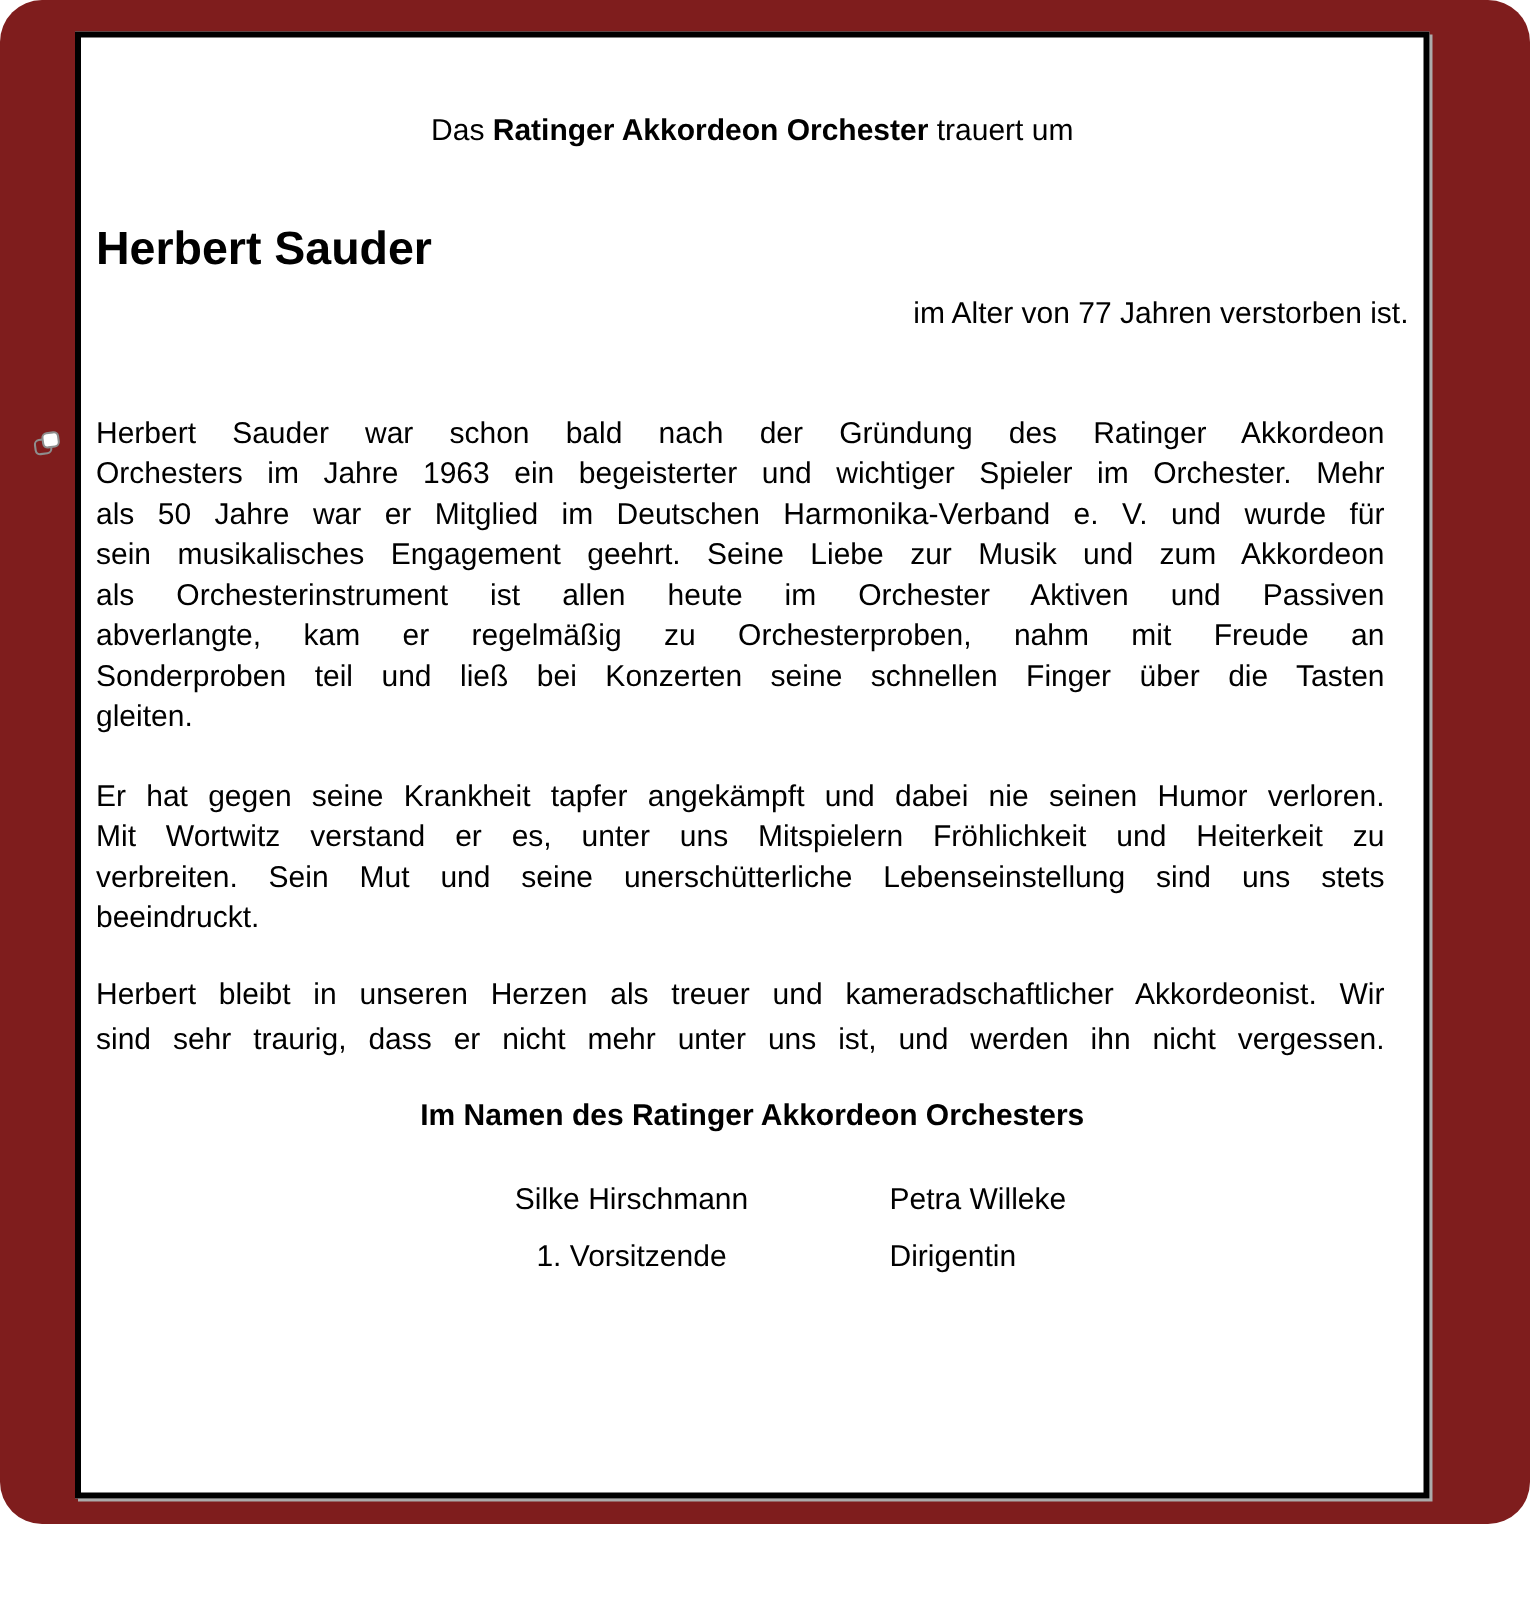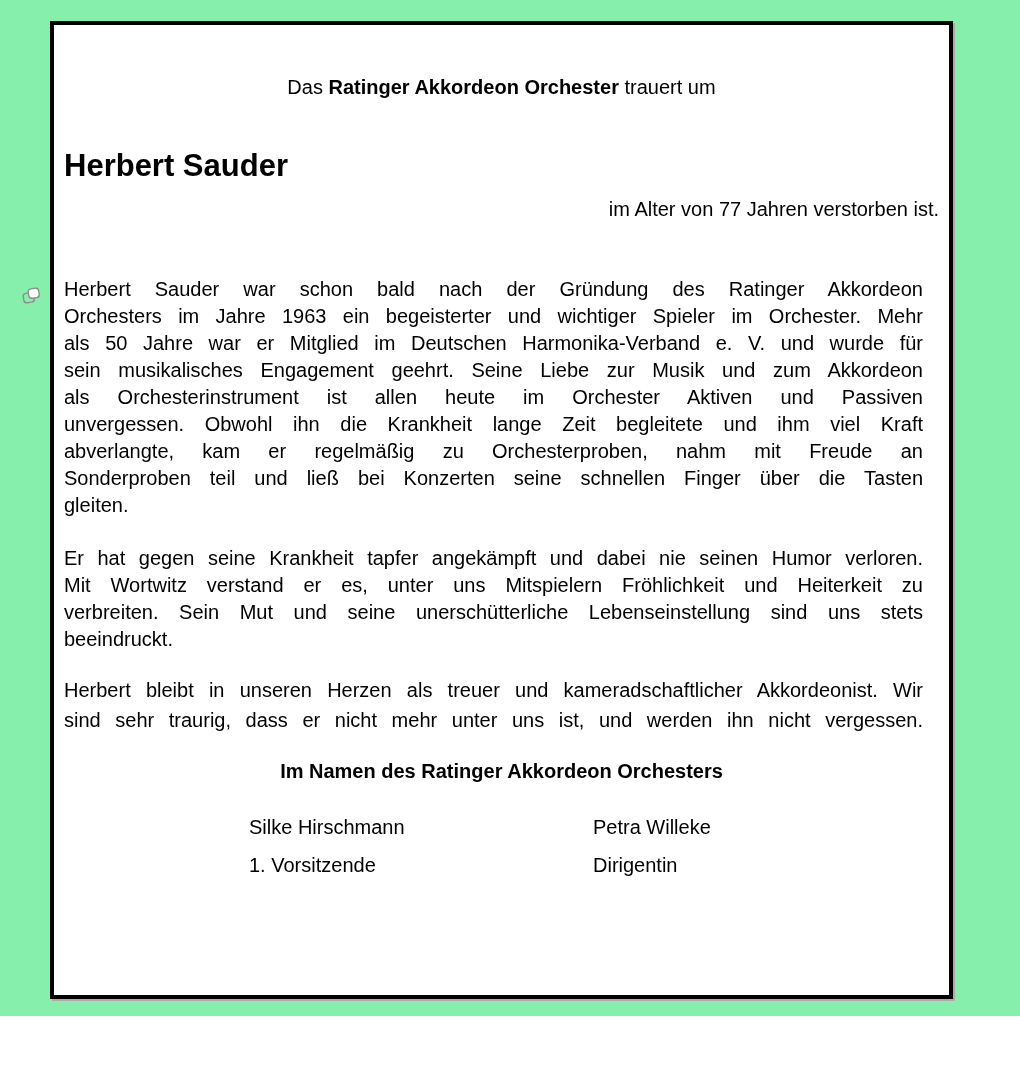--- a/index.html
+++ b/index.html
@@ -8,22 +8,23 @@
     width: 1020px;
     height: 1068px;
     background: #ffffff;
     font-family: "Liberation Sans", sans-serif;
     color: #000000;
   }
   .canvas {
     position: relative;
     width: 1020px;
     height: 1016px;
-    background: #86efac;
+    background: #7f1d1d;
     overflow: hidden;
+    border-radius: 28px;
   }
   .margin-icon {
     position: absolute;
     left: 20px;
     top: 284px;
     width: 24px;
     height: 24px;
     cursor: pointer;
   }
   .notice-box {
@@ -88,21 +89,21 @@
     line-height: 24px;
     font-weight: bold;
   }
   .signatures {
     margin-top: 32px;
     padding-left: 185px;
     display: flex;
     font-size: 20px;
   }
   .sig-col { display: flex; flex-direction: column; }
-  .sig-col.left { width: 344px; }
+  .sig-col.left { width: 344px; align-items: center; }
   .sig-name { line-height: 24px; margin: 0; }
   .sig-role { line-height: 24px; margin: 14px 0 10px 0; }
 </style>
 </head>
 <body>
 
 <div class="canvas">
 
   <div class="margin-icon">
     <svg width="24" height="24" viewBox="0 0 24 24">
@@ -120,21 +121,20 @@
     <h1 class="deceased-name">Herbert Sauder</h1>
 
     <p class="death-line2">im Alter von 77 Jahren verstorben ist.</p>
 
     <div class="paragraph p1">
       <div class="jline">Herbert Sauder war schon bald nach der Gründung des Ratinger Akkordeon</div>
       <div class="jline">Orchesters im Jahre 1963 ein begeisterter und wichtiger Spieler im Orchester. Mehr</div>
       <div class="jline">als 50 Jahre war er Mitglied im Deutschen Harmonika-Verband e. V. und wurde für</div>
       <div class="jline">sein musikalisches Engagement geehrt. Seine Liebe zur Musik und zum Akkordeon</div>
       <div class="jline">als Orchesterinstrument ist allen heute im Orchester Aktiven und Passiven</div>
-      <div class="jline">unvergessen. Obwohl ihn die Krankheit lange Zeit begleitete und ihm viel Kraft</div>
       <div class="jline">abverlangte, kam er regelmäßig zu Orchesterproben, nahm mit Freude an</div>
       <div class="jline">Sonderproben teil und ließ bei Konzerten seine schnellen Finger über die Tasten</div>
       <div class="jline last">gleiten.</div>
     </div>
 
     <div class="paragraph p2">
       <div class="jline">Er hat gegen seine Krankheit tapfer angekämpft und dabei nie seinen Humor verloren.</div>
       <div class="jline">Mit Wortwitz verstand er es, unter uns Mitspielern Fröhlichkeit und Heiterkeit zu</div>
       <div class="jline">verbreiten. Sein Mut und seine unerschütterliche Lebenseinstellung sind uns stets</div>
       <div class="jline last">beeindruckt.</div>

